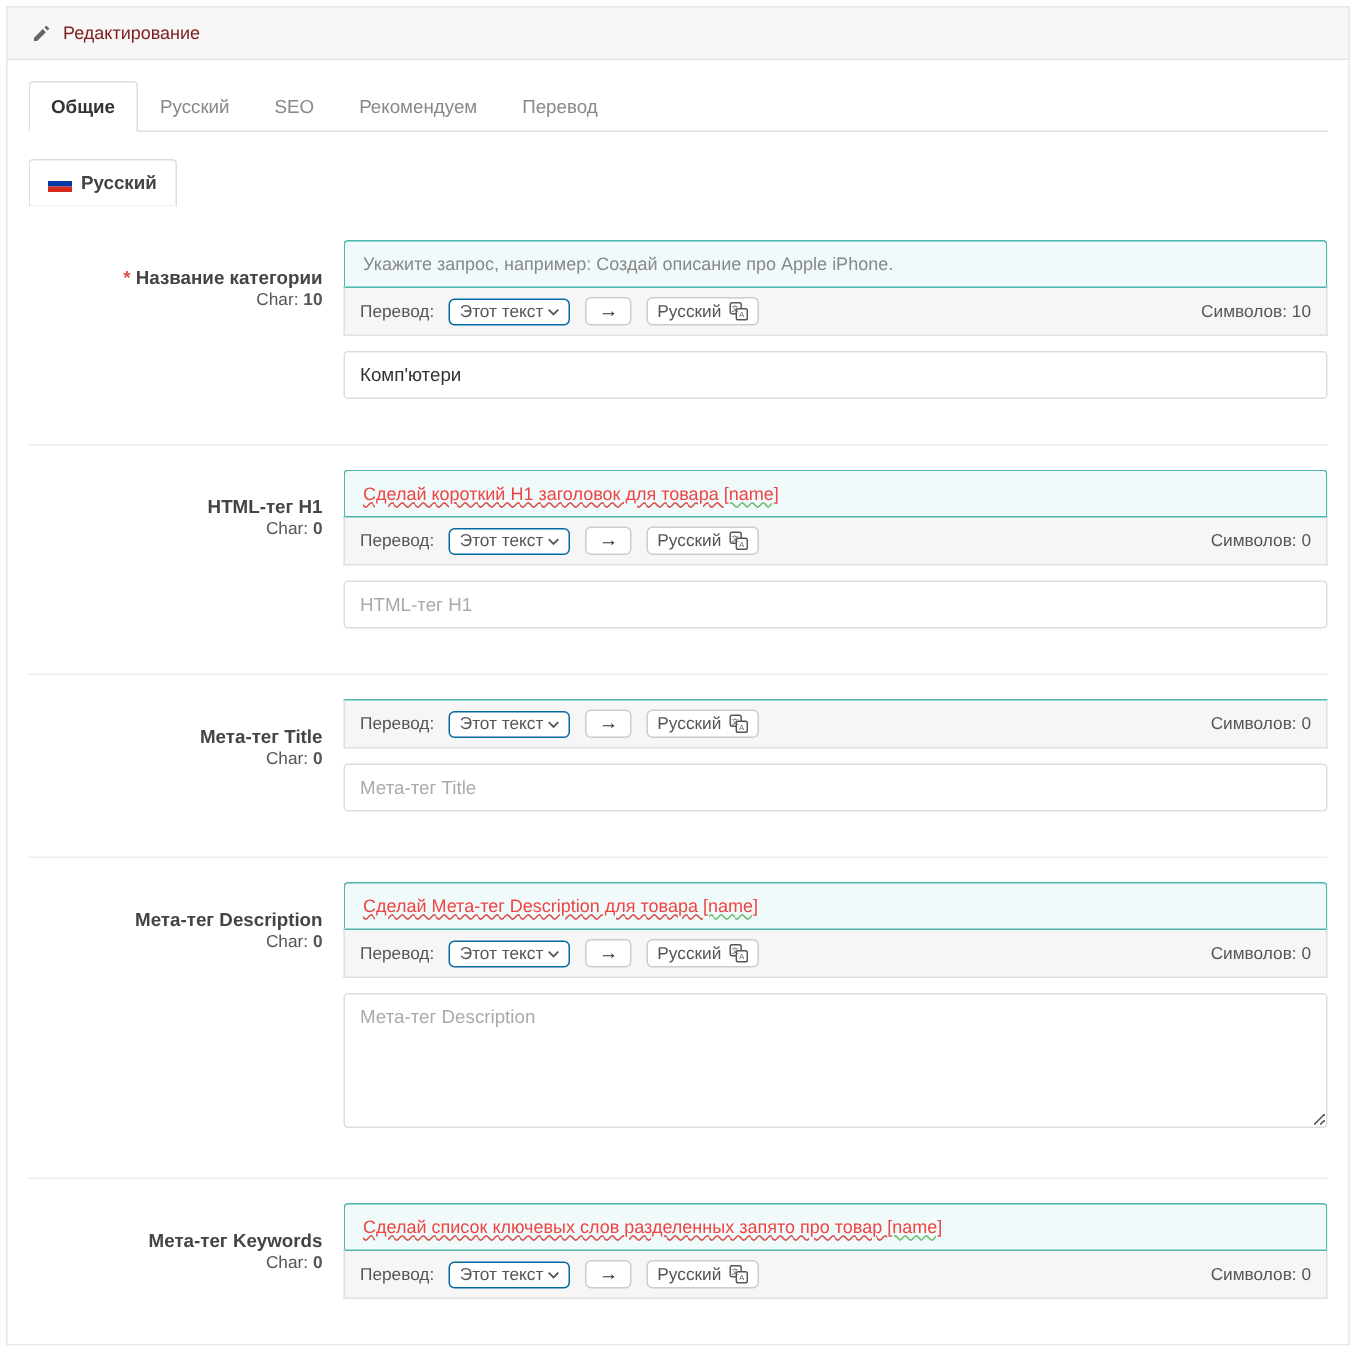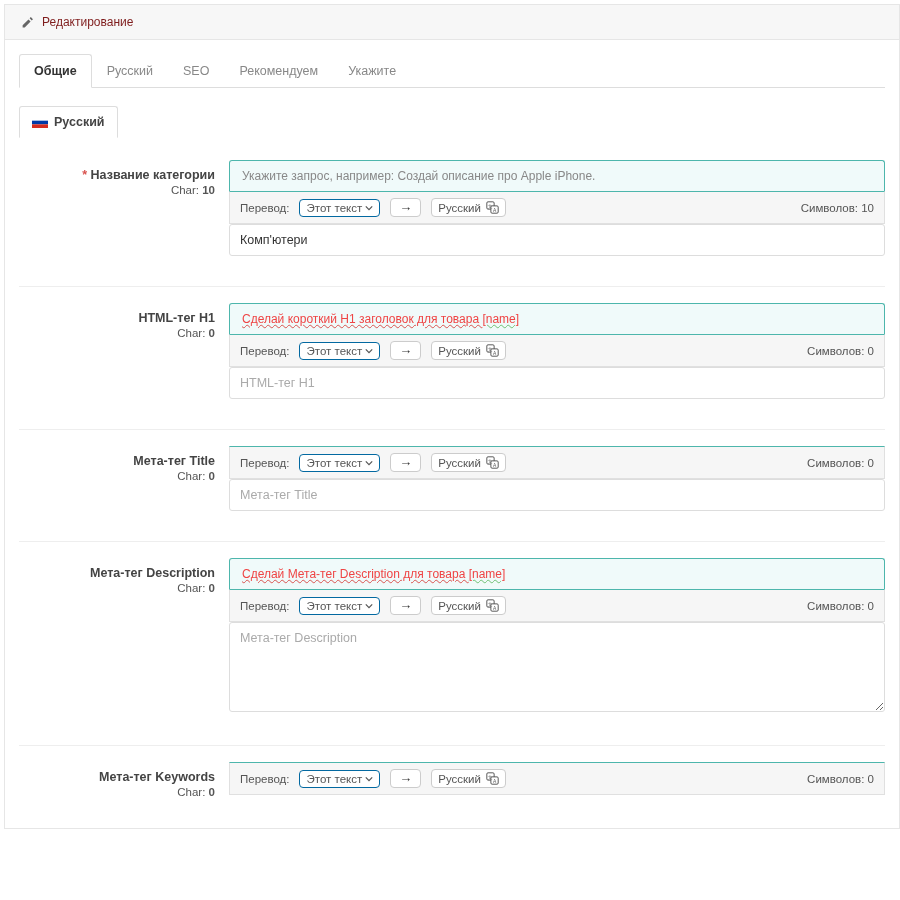--- a/index.html
+++ b/index.html
@@ -13,57 +13,57 @@
 .tab.active { color: #333; font-weight: 600; border: 1px solid #ddd; border-bottom-color: #fff; border-radius: 3px 3px 0 0; background: #fff; }
 .lang-tabs { display: flex; border-bottom: 1px solid #ddd; margin-bottom: 22px; width: fit-content; }
 .lang-tab { padding: 8px 12px; border: 1px solid #ddd; border-bottom-color: #fff; border-radius: 3px 3px 0 0; display: flex; align-items: center; gap: 6px; font-weight: 600; font-size: 12.5px; margin-bottom: -1px; }
 .flag { width: 16px; height: 11px; display: inline-block; }
 .flag .s1 { fill: #fff; }
 .flag .s2 { fill: #0039a6; }
 .flag .s3 { fill: #d52b1e; }
 .row { display: flex; padding: 0 0 30px 0; border-bottom: 1px solid #eee; margin-bottom: 16px; }
 .row:last-child { border-bottom: none; margin-bottom: 0; }
 .lbl { width: 210px; text-align: right; padding-right: 14px; padding-top: 8px; }
-.lbl .title { font-weight: 600; font-size: 12.5px; }
+.lbl .title { font-weight: 600; font-size: 12.5px; margin-top: 10px; }
 .lbl .req { color: #d9534f; }
 .lbl .char { color: #555; font-size: 11.5px; margin-top: 2px; }
 .lbl .char b { font-weight: 700; }
 .col { flex: 1; }
 .prompt-box { border: 1px solid #4db6ac; border-bottom: none; border-radius: 3px 3px 0 0; background: #f0fafa; padding: 8px 12px; font-size: 12px; color: #888; }
 .prompt-box.filled { color: #ef4444; }
 .under { text-decoration: underline; text-decoration-style: wavy; text-decoration-color: #d9534f; text-decoration-thickness: 1px; }
 .under-g { text-decoration: underline; text-decoration-style: wavy; text-decoration-color: #6fbf73; text-decoration-thickness: 1px; }
 .xlate { border: 1px solid #e0e0e0; border-top: 1px solid #4db6ac; background: #f6f6f6; padding: 6px 10px; display: flex; align-items: center; gap: 10px; font-size: 11.5px; color: #555; }
 .sel { border: 1px solid #0369a1; border-radius: 4px; padding: 2px 6px; font-size: 11.5px; background: #fff; display: inline-flex; align-items: center; gap: 3px; cursor: pointer; }
 .sel svg { width: 8px; height: 8px; }
 .btn { border: 1px solid #ccc; border-radius: 4px; padding: 1px 8px 3px; background: #fff; cursor: pointer; font-size: 13px; color: #333; line-height: 1; }
 .lang-btn { border: 1px solid #ccc; border-radius: 4px; padding: 2px 6px; background: #fff; font-size: 11.5px; display: inline-flex; align-items: center; gap: 5px; cursor: pointer; }
 .lang-btn svg { width: 13px; height: 13px; }
 .sym { margin-left: auto; color: #555; }
-.inp { width: 100%; border: 1px solid #ddd; border-radius: 3px; padding: 8px 10px; font-size: 12.5px; color: #333; }
+.inp { width: 100%; border: 1px solid #ddd; border-radius: 3px; padding: 8px 10px; font-size: 12.5px; color: #333; margin-top: 10px; }
 .inp::placeholder { color: #aaa; }
 .inp.ta { min-height: 90px; resize: vertical; font-family: inherit; }
 </style>
 </head>
 <body>
 
 <div class="wrap">
   <div class="panel-head">
     <svg viewBox="0 0 16 16">
         <path fill="#666" d="M12.1 1.3l2.6 2.6-1.5 1.5-2.6-2.6 1.5-1.5zM2 11.4l7.2-7.2 2.6 2.6L4.6 14H2v-2.6z"></path>
       </svg>
     <span>Редактирование</span>
   </div>
   <div class="panel-body">
     <div class="tabs" id="tabs">
         <div class="tab active">Общие</div>
         <div class="tab">Русский</div>
         <div class="tab">SEO</div>
         <div class="tab">Рекомендуем</div>
-        <div class="tab">Укажите</div>
+        <div class="tab">Перевод</div>
       </div>
     <div class="lang-tabs">
       <div class="lang-tab">
         <svg class="flag" viewBox="0 0 16 11">
             <rect class="s1" width="16" height="3.67"></rect>
             <rect class="s2" y="3.67" width="16" height="3.67"></rect>
             <rect class="s3" y="7.33" width="16" height="3.67"></rect>
           </svg>
         <span>Русский</span>
       </div>
@@ -148,20 +148,21 @@
                 </svg></span>
               <span class="sym">Символов: 0</span>
             </div><textarea class="inp ta" placeholder="Мета-тег Description" style=""></textarea></div>
         </div>
         <div class="row">
           <div class="lbl">
             <div class="title">Мета-тег Keywords</div>
             <div class="char">Char: <b>0</b></div>
           </div>
           <div class="col">
+            <div class="prompt-box filled"><span class="under">Сделай список ключевых слов разделенных запято про  товар </span><span class="under-g">[name]</span></div>
             <div class="xlate">
               <span>Перевод:</span>
               <span class="sel">Этот текст <svg viewBox="0 0 10 10">
                   <path d="M1 3l4 4 4-4" fill="none" stroke="#555" stroke-width="1.5"></path>
                 </svg></span>
               <span class="btn">→</span>
               <span class="lang-btn">Русский <svg viewBox="0 0 16 16">
                   <rect x="1" y="1" width="9" height="9" rx="1.5" fill="none" stroke="#555" stroke-width="1.2"></rect>
                   <rect x="6" y="6" width="9" height="9" rx="1.5" fill="#fff" stroke="#555" stroke-width="1.2"></rect>
                   <text x="5" y="8" font-size="6" fill="#555" text-anchor="middle">文</text>

